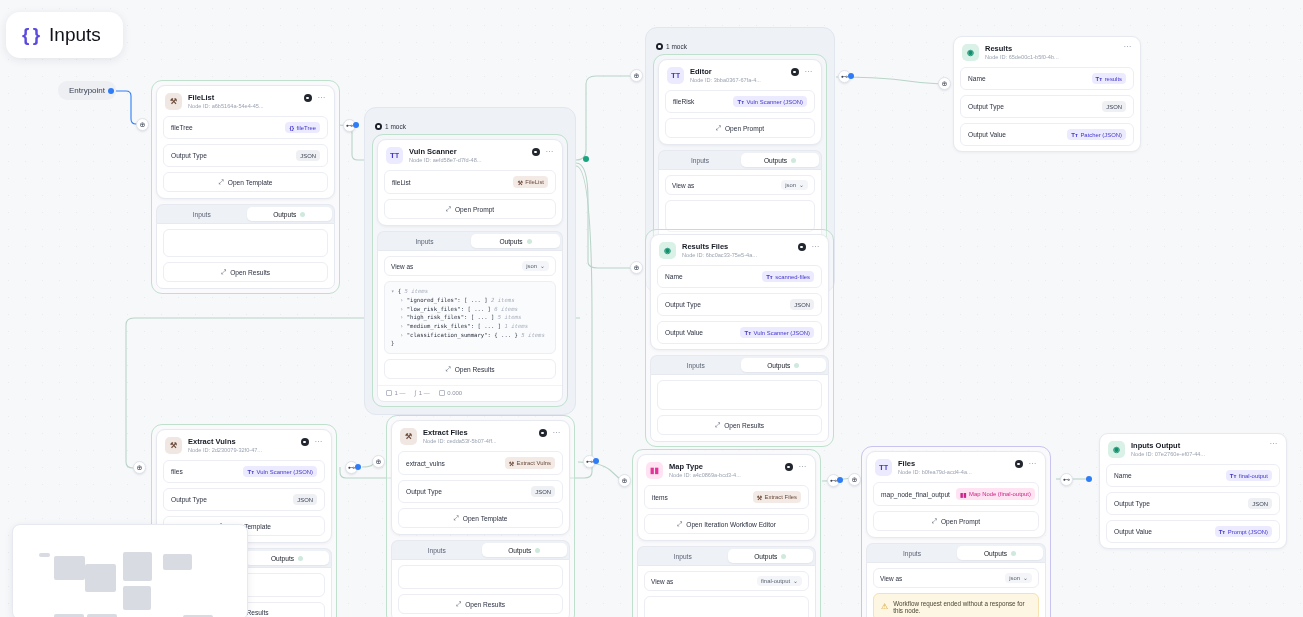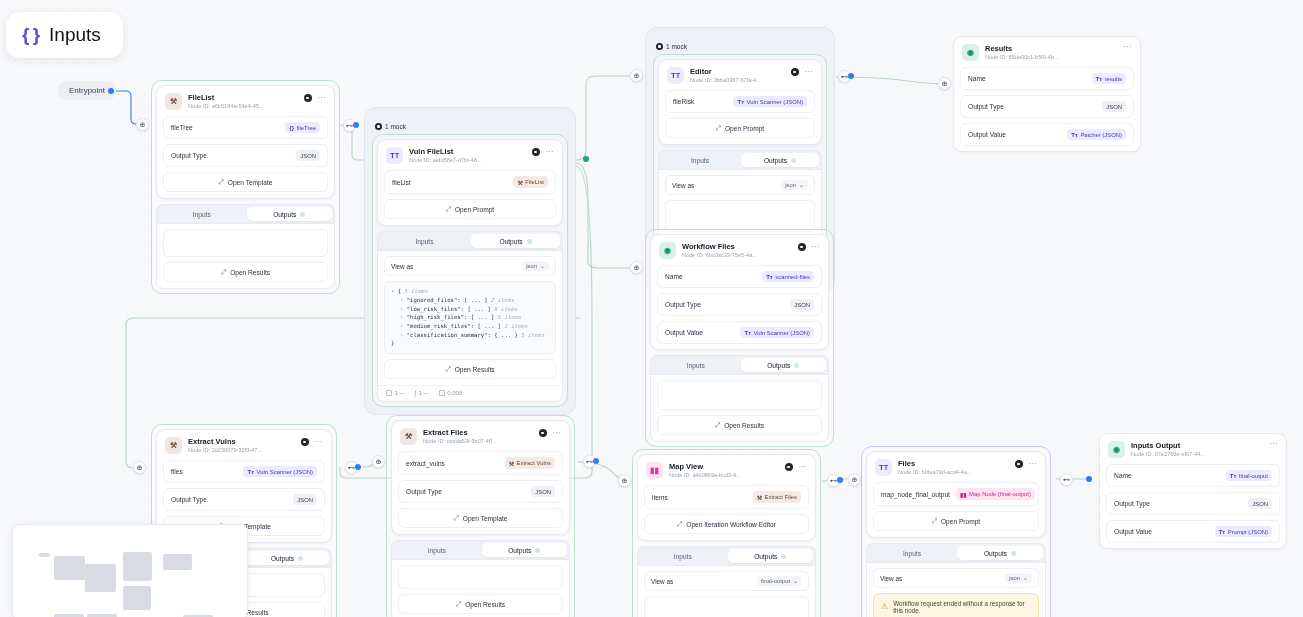--- a/index.html
+++ b/index.html
@@ -291,21 +291,21 @@
   <div class="ngroup band" style="left:364px; top:107px; width:212px;">
     <div class="mock-badge">
       <span class="dot"></span>
       <span>1 mock</span>
     </div>
     <div class="ngroup sel" style="position:relative; left:0; top:0; width:100%;">
       <div class="card">
         <div class="card-head">
           <div class="nicon purple">T<sub>T</sub></div>
           <div class="ntitles">
-            <div class="ntitle">Vuln FileList</div>
+            <div class="ntitle">Vuln Scanner</div>
             <div class="nid">Node ID:  aefd58e7-d7fd-48...</div>
           </div>
           <div class="headacts">
             <span class="gear"></span>
             <span class="dots">⋯</span>
           </div>
         </div>
         <div class="frow">
           <span class="fname">fileList</span>
           <span class="ftag ref-brown">
@@ -474,21 +474,21 @@
       </div>
     </div>
   </div>
   <div class="port" style="left:938px; top:77px;">⊕</div>
 
   <div class="ngroup sel" style="left:645px; top:229px; width:189px;">
     <div class="card">
       <div class="card-head">
         <div class="nicon teal">◉</div>
         <div class="ntitles">
-          <div class="ntitle">Workflow Files</div>
+          <div class="ntitle">Results Files</div>
           <div class="nid">Node ID:  6bc0ac33-75e5-4a...</div>
         </div>
         <div class="headacts">
           <span class="gear"></span>
           <span class="dots">⋯</span>
         </div>
       </div>
       <div class="frow">
         <span class="fname">Name</span>
         <span class="ftag ref-purple">
@@ -631,21 +631,21 @@
   </div>
   <div class="port" style="left:372px; top:455px;">⊕</div>
   <div class="port" style="left:583px; top:455px;">⊷</div>
   <div class="handle" style="left:593px; top:458px;"></div>
 
   <div class="ngroup sel" style="left:632px; top:449px; width:189px;">
     <div class="card">
       <div class="card-head">
         <div class="nicon pink">▮▮</div>
         <div class="ntitles">
-          <div class="ntitle">Map View</div>
+          <div class="ntitle">Map Type</div>
           <div class="nid">Node ID:  a4c0869a-bcd3-4...</div>
         </div>
         <div class="headacts">
           <span class="gear"></span>
           <span class="dots">⋯</span>
         </div>
       </div>
       <div class="frow">
         <span class="fname">items</span>
         <span class="ftag ref-brown">

